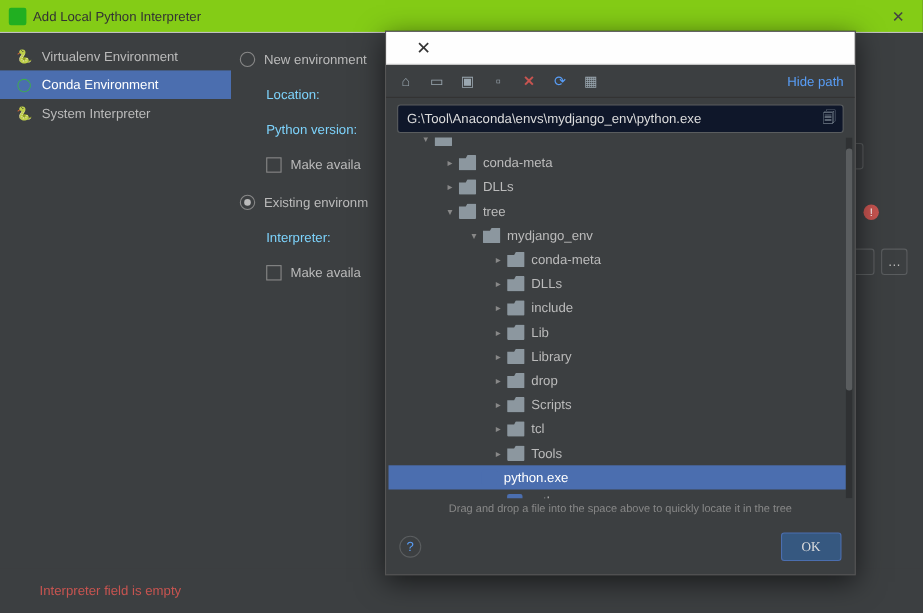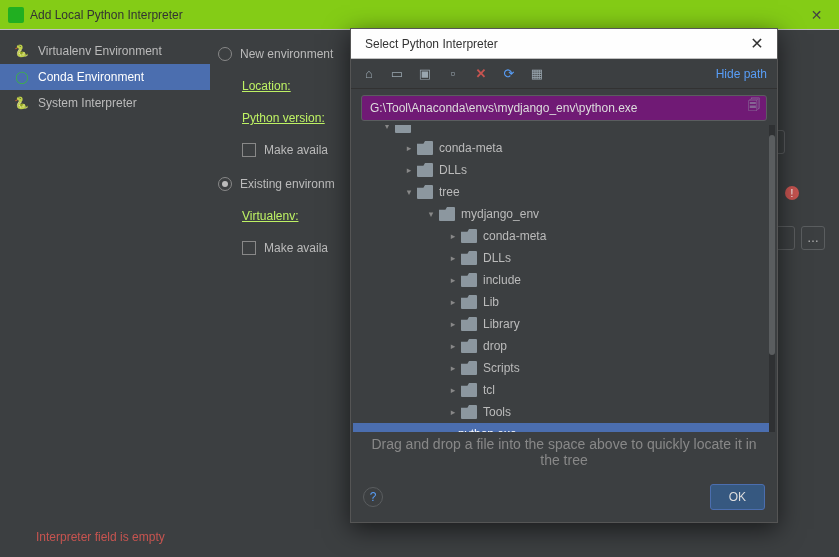--- a/index.html
+++ b/index.html
@@ -23,21 +23,21 @@
   .main-body { display: flex; height: calc(100% - 70px); background: #3c3f41;}
   .sidebar { width: 210px; padding-top: 8px; }
   .sidebar-item {
     height: 26px; display: flex; align-items: center;
     padding-left: 14px; color: #bbbbbb; cursor: pointer;
   }
   .sidebar-item .env-icon { margin-right: 8px; display:inline-flex; align-items:center; justify-content:center; width:16px;}
   .sidebar-item.selected { background: #4b6eaf; color: #fff; }
   .form-area { flex: 1; padding: 10px 0 0 8px; position: relative;}
   .form-row { display: flex; align-items: center; height: 28px; margin-bottom: 4px;}
-  .form-row .lbl { width: 100px; color: #bef264; text-decoration: underline; }
+  .form-row .lbl { width: 100px; color: #7dd3fc; }
   .radio-dot { width:14px; height:14px; border:1px solid #888; border-radius:50%; margin-right:8px; display:inline-flex; align-items:center; justify-content:center;}
   .radio-dot.checked::after { content:""; width:6px; height:6px; background:#bbb; border-radius:50%;}
   .checkbox { width:14px; height:14px; border:1px solid #888; margin-right:8px; display:inline-block;}
   .indent { padding-left: 24px; }
   .right-controls { position:absolute; right:14px; top:30px; display:flex; flex-direction:column; gap:46px;}
   .ctrl-row { display:flex; gap:6px; align-items:center;}
   .ctrl-small { width:24px; height:24px; border:1px solid #5a5d5f; border-radius:3px; display:flex; align-items:center; justify-content:center; color:#bbb; cursor:pointer;}
   .dropdown-w { width:40px;}
   .dropdown-w2 { width:50px;}
   .error-dot {
@@ -66,59 +66,59 @@
   .ov-titlebar .close { width:40px; text-align:center; font-size:16px; cursor:pointer;}
   .ov-toolbar {
     height:30px; display:flex; align-items:center; gap:12px;
     padding:0 10px; border-bottom:1px solid #323232;
   }
   .ov-toolbar .tb-icon { width:16px; height:16px; display:inline-flex; align-items:center; justify-content:center; color:#9aa7b0; cursor:pointer; font-size:13px;}
   .ov-toolbar .red { color:#c75450; font-weight:bold;}
   .ov-toolbar .spacer { flex:1; }
   .hide-path { color:#589df6; cursor:pointer;}
   .ov-path {
-    display:flex; margin:6px 10px 4px 10px;
+    display:flex; align-items:center; margin:6px 10px 4px 10px;
     border:1px solid #5a5d5f; border-radius:3px; height:26px;
-    background:#701a75;
+    background:#0f172a;
   }
   .ov-path input {
     flex:1; background:transparent; border:none; outline:none;
     color:#ddd; font-size:12px; padding:0 8px;
   }
   .ov-path .copy-btn { width:24px; text-align:center; color:#9aa7b0; cursor:pointer;}
   .tree-wrap { flex:1; position:relative; overflow:hidden; margin:0 2px;}
   .tree {
     position:absolute; left:0; top:0; right:6px; bottom:0;
     overflow:hidden; color:#bbb;
   }
   .scroll-track { position:absolute; right:0; top:0; bottom:0; width:6px; background:#2f3133;}
   .scroll-thumb { position:absolute; right:0; top:10px; width:6px; height:220px; background:#5a5d5f; border-radius:3px;}
   .node { height:22px; display:flex; align-items:center; cursor:pointer; padding-left:6px;}
   .node .caret { width:12px; text-align:center; color:#888; font-size:9px; margin-right:2px;}
   .node .fold { width:16px; height:14px; background:#9aa7b0; display:inline-block; margin-right:6px; border-radius:1px; clip-path: polygon(0 20%, 40% 20%, 50% 0, 100% 0, 100% 100%, 0 100%); opacity:.85;}
   .node .file { width:14px; height:14px; display:inline-block; margin-right:6px; background:#4b6eaf; border-radius:2px;}
   .node.selected { background:#4b6eaf; color:#fff;}
   .node.cutoff { margin-top:-10px; }
-  .hint { text-align:center; font-size:14px; color:#888; padding:4px 16px;}
+  .hint { text-align:center; font-size:10px; color:#888; padding:4px 16px;}
   .ov-footer {
     height:50px; display:flex; align-items:center;
     padding:0 12px; gap:10px;
   }
   .help-btn {
     width:20px; height:20px; border:1px solid #5a5d5f; border-radius:50%;
     color:#589df6; display:flex; align-items:center; justify-content:center;
     font-size:12px; cursor:pointer;
   }
   .ov-footer .spacer { flex:1;}
   .btn {
     height:26px; padding:0 18px; border:1px solid #5a5d5f;
     border-radius:3px; background:#4c5052; color:#ddd; cursor:pointer;
     display:inline-flex; align-items:center;
   }
-  .btn.primary { background:#365880; border-color:#4b6eaf;}
+  .btn.primary { background:#365880; border-color:#4b6eaf;font-family:Liberation Serif, serif;}
 </style>
 </head>
 <body>
 
 <div class="main-titlebar">
   <span class="app-icon"></span>
   <span class="title">Add Local Python Interpreter</span>
   <span class="winbtn">✕</span>
 </div>
 
@@ -151,21 +151,21 @@
     </div>
     <div class="form-row indent">
       <span class="checkbox"></span>
       <span>Make availa</span>
     </div>
     <div class="form-row" style="margin-top:6px;">
       <span class="radio-dot checked"></span>
       <span>Existing environm</span>
     </div>
     <div class="form-row indent">
-      <span class="lbl" style="width:80px;">Virtualenv:</span>
+      <span class="lbl" style="width:80px;">Interpreter:</span>
     </div>
     <div class="form-row indent">
       <span class="checkbox"></span>
       <span>Make availa</span>
     </div>
 
     <div class="right-controls">
       <div class="ctrl-row">
         <span class="ctrl-small">…</span>
       </div>
@@ -183,21 +183,20 @@
   </div>
 </div>
 
 <div class="footer">
   <span>Interpreter field is empty</span>
 </div>
 
 <div class="overlay">
   <div class="ov-titlebar">
     <span class="app-icon" style="margin:0 6px 0 8px;"></span>
-    <span class="title">Select Python Interpreter</span>
     <span class="close">✕</span>
   </div>
 
   <div class="ov-toolbar">
     <span class="tb-icon">⌂</span>
     <span class="tb-icon">▭</span>
     <span class="tb-icon">▣</span>
     <span class="tb-icon">▫</span>
     <span class="tb-icon red">✕</span>
     <span class="tb-icon" style="color:#589df6;">⟳</span>

